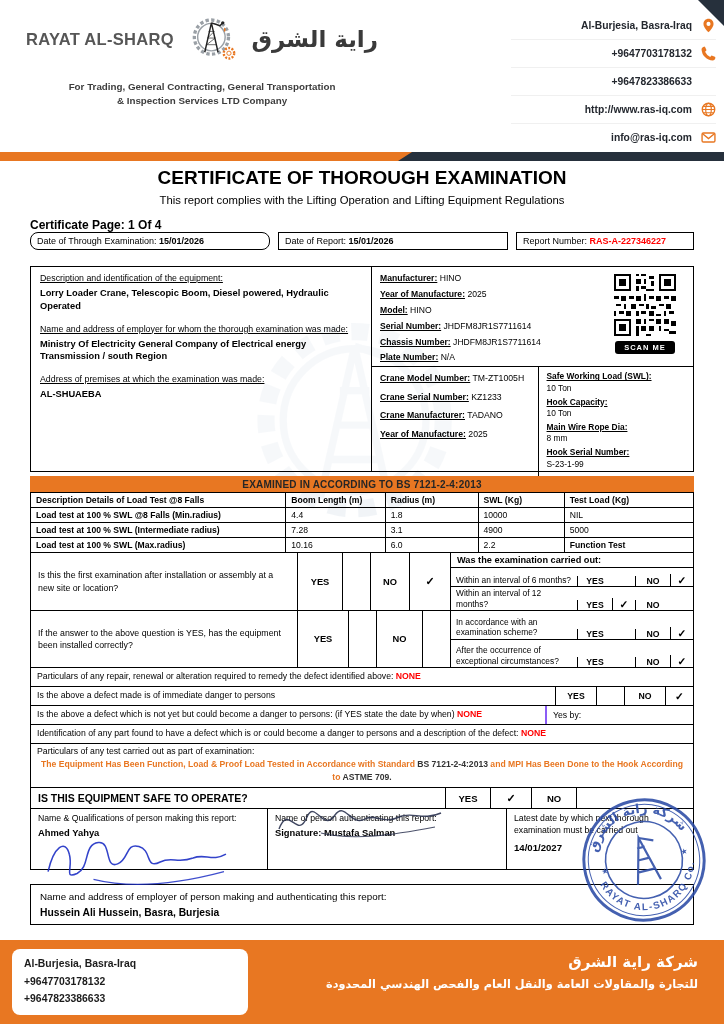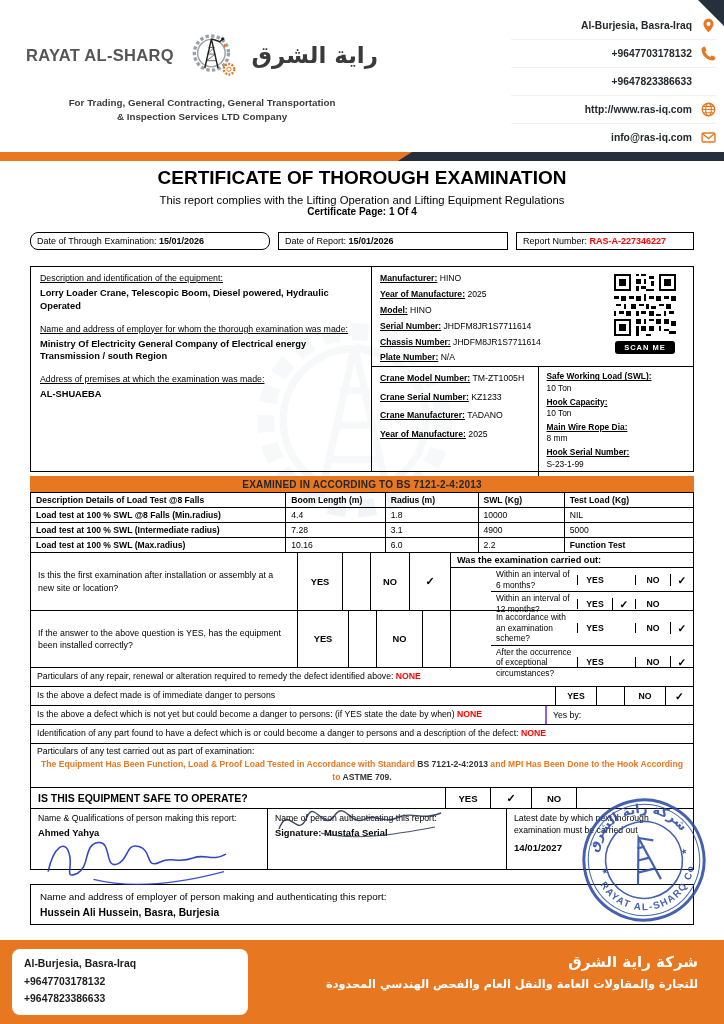--- a/index.html
+++ b/index.html
@@ -2,42 +2,42 @@
 <html><head>
 <meta charset="utf-8">
 <style>
   html,body{margin:0;padding:0;}
   body{width:724px;height:1024px;position:relative;background:#fff;
        font-family:"Liberation Sans",sans-serif;color:#000;overflow:hidden;}
   .watermark{position:absolute;left:50%;top:430px;transform:translate(-50%,-50%);
              opacity:.08;z-index:0;pointer-events:none;}
 
   
-  .logo-area{position:absolute;left:26px;top:16px;width:352px;text-align:center;z-index:2;}
+  .logo-area{position:absolute;left:26px;top:0;width:352px;text-align:center;z-index:2;}
   .logo-row{display:flex;align-items:center;justify-content:center;gap:8px;}
   .company-name{font-size:16.5px;font-weight:bold;color:#565656;letter-spacing:.3px;white-space:nowrap;}
   .company-name-ar{font-size:23px;font-weight:bold;color:#3a3a3a;font-family:"DejaVu Sans",sans-serif;white-space:nowrap;}
   .tagline{font-size:9.8px;font-weight:bold;color:#3d3d3d;line-height:1.45;margin-top:2px;}
   .contact-col{position:absolute;right:8px;top:12px;width:205px;z-index:2;}
   .contact-row{display:flex;align-items:center;justify-content:flex-end;gap:9px;height:27px;border-bottom:1px solid #f0f0f0;}
   .contact-row:last-child{border-bottom:none;}
   .contact-text{font-size:10.3px;font-weight:bold;color:#23272e;}
   .cicon{width:15px;height:15px;flex:0 0 15px;}
   .corner-tri{position:absolute;top:0;right:0;width:0;height:0;
               border-left:26px solid transparent;border-top:26px solid #26303c;z-index:3;}
   .divider{position:absolute;top:152px;left:0;width:724px;height:9px;z-index:2;}
   .d-orange{position:absolute;left:0;top:0;width:100%;height:9px;background:#E87722;}
   .d-navy{position:absolute;left:398px;right:0;top:0;height:9px;background:#26303c;
           clip-path:polygon(14px 0,100% 0,100% 100%,0 100%);}
 
   
   .title-wrap{position:absolute;top:167px;left:30px;width:664px;text-align:center;z-index:2;}
   .title-main{font-size:19px;font-weight:bold;}
   .title-sub{font-size:11.3px;margin-top:5px;}
-  .page-label{text-align:center;font-size:10px;font-weight:bold;margin-top:0;}
+  .page-label{text-align:left;font-size:12px;font-weight:bold;margin-top:12px;}
 
   
   .content{position:absolute;top:232px;left:30px;width:664px;z-index:2;}
   .meta-row{display:flex;gap:8px;font-size:9px;}
   .meta-box{border:1px solid #000;padding:3px 6px;white-space:nowrap;background:rgba(255,255,255,.55);}
   .meta-box .v{font-weight:bold;}
   .meta-box .vr{font-weight:bold;color:#FF0000;}
   .mb1{width:226px;border-radius:8px;} .mb2{width:216px;} .mb3{flex:1;}
 
   .equip{margin-top:16px;display:flex;border:1px solid #000;height:204px;background:rgba(255,255,255,.4);}
@@ -73,21 +73,21 @@
           border-right:1px solid #000;line-height:1.4;}
   .mid{display:flex;width:152px;border-right:1px solid #000;}
   .mid .mc{display:flex;align-items:center;justify-content:center;border-right:1px solid #000;
            font-weight:bold;font-size:9.3px;}
   .mid .mc:last-child{border-right:none;}
   .mid .chkc{font-weight:bold;font-size:11px;}
   .m-y1{width:44px;} .m-s1{width:27px;} .m-n1{width:38px;} .m-c1{flex:1;}
   .m-y2{width:50px;} .m-s2{width:27px;} .m-n2{width:45px;} .m-c2{flex:1;}
   .sub-col{flex:1;display:flex;flex-direction:column;}
   .sub-head{font-weight:bold;font-size:9.2px;padding:2px 6px;border-bottom:1px solid #000;}
-  .sub-row{display:flex;flex:1;border-bottom:1px solid #000;align-items:center;margin-left:40px;}
+  .sub-row{display:flex;flex:1;border-bottom:1px solid #000;align-items:flex-end;}
   .sub-row:last-child{border-bottom:none;}
   .sub-label{flex:1;font-size:8.4px;padding:1px 5px;display:flex;align-items:center;line-height:1.25;}
   .yn{width:34px;border-left:1px solid #000;display:flex;align-items:center;justify-content:center;
       font-weight:bold;font-size:8.7px;}
   .ck{width:22px;border-left:1px solid #000;display:flex;align-items:center;justify-content:center;
       font-size:10.5px;font-weight:bold;}
 
   .frow{display:flex;align-items:center;font-size:8.7px;min-height:18px;}
   .ft{flex:1;padding:3px 6px;line-height:1.3;}
   .red{color:#FF0000;font-weight:bold;}
@@ -427,21 +427,21 @@
     <div class="sck sfill"></div>
   </div>
 
   <div class="bx sig-row">
     <div class="sig1">
       <span>Name &amp; Qualifications of person making this report:</span>
       <div class="sig-name">Ahmed Yahya</div>
     </div>
     <div class="sig2">
       <span>Name of person authenticating this report:</span>
-      <div class="sig-name"><span>Signature:</span> <span>Mustafa Serial</span></div>
+      <div class="sig-name"><span>Signature:</span> <span>Mustafa Salman</span></div>
     </div>
     <div class="sig3">
       <span>Latest date by which next thorough examination must be carried out</span>
       <div class="sig-date">14/01/2027</div>
     </div>
     <svg class="sig-svg-a" viewBox="0 0 200 60">
       <path d="M8 42 C14 16 26 8 30 24 C34 38 24 50 38 44 C52 37 44 14 60 12 C74 10 66 40 80 34 C92 29 88 12 102 16 C116 20 108 40 124 32 C136 26 142 34 158 28 C170 23 178 32 192 24" fill="none" stroke="#1d2fc4" stroke-width="1.6" opacity=".9"></path>
       <path d="M55 50 C95 60 145 54 190 42" fill="none" stroke="#1d2fc4" stroke-width="1.2" opacity=".85"></path>
     </svg>
     <svg class="sig-svg-m" viewBox="0 0 180 50">

